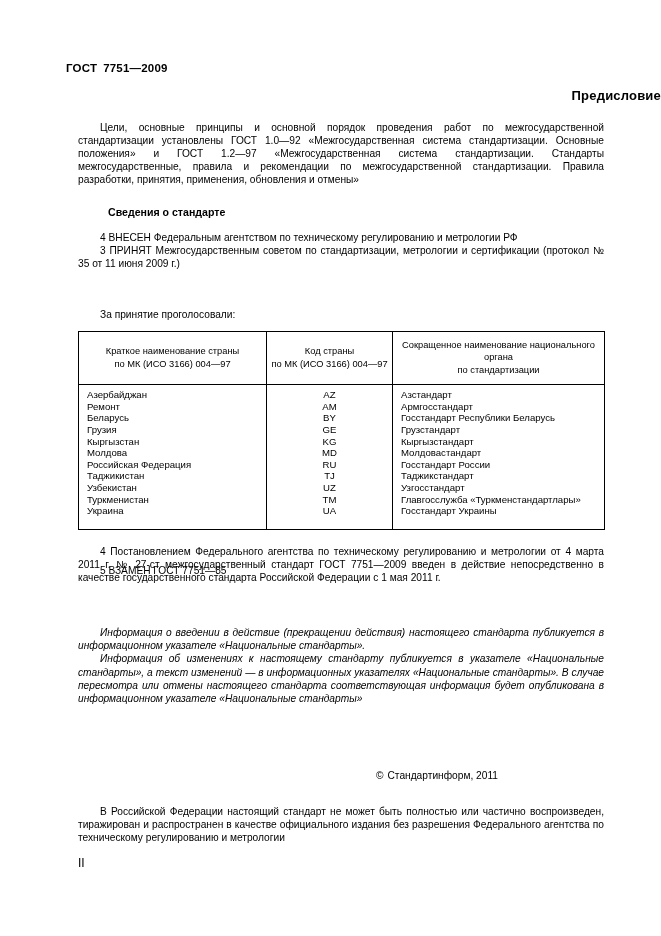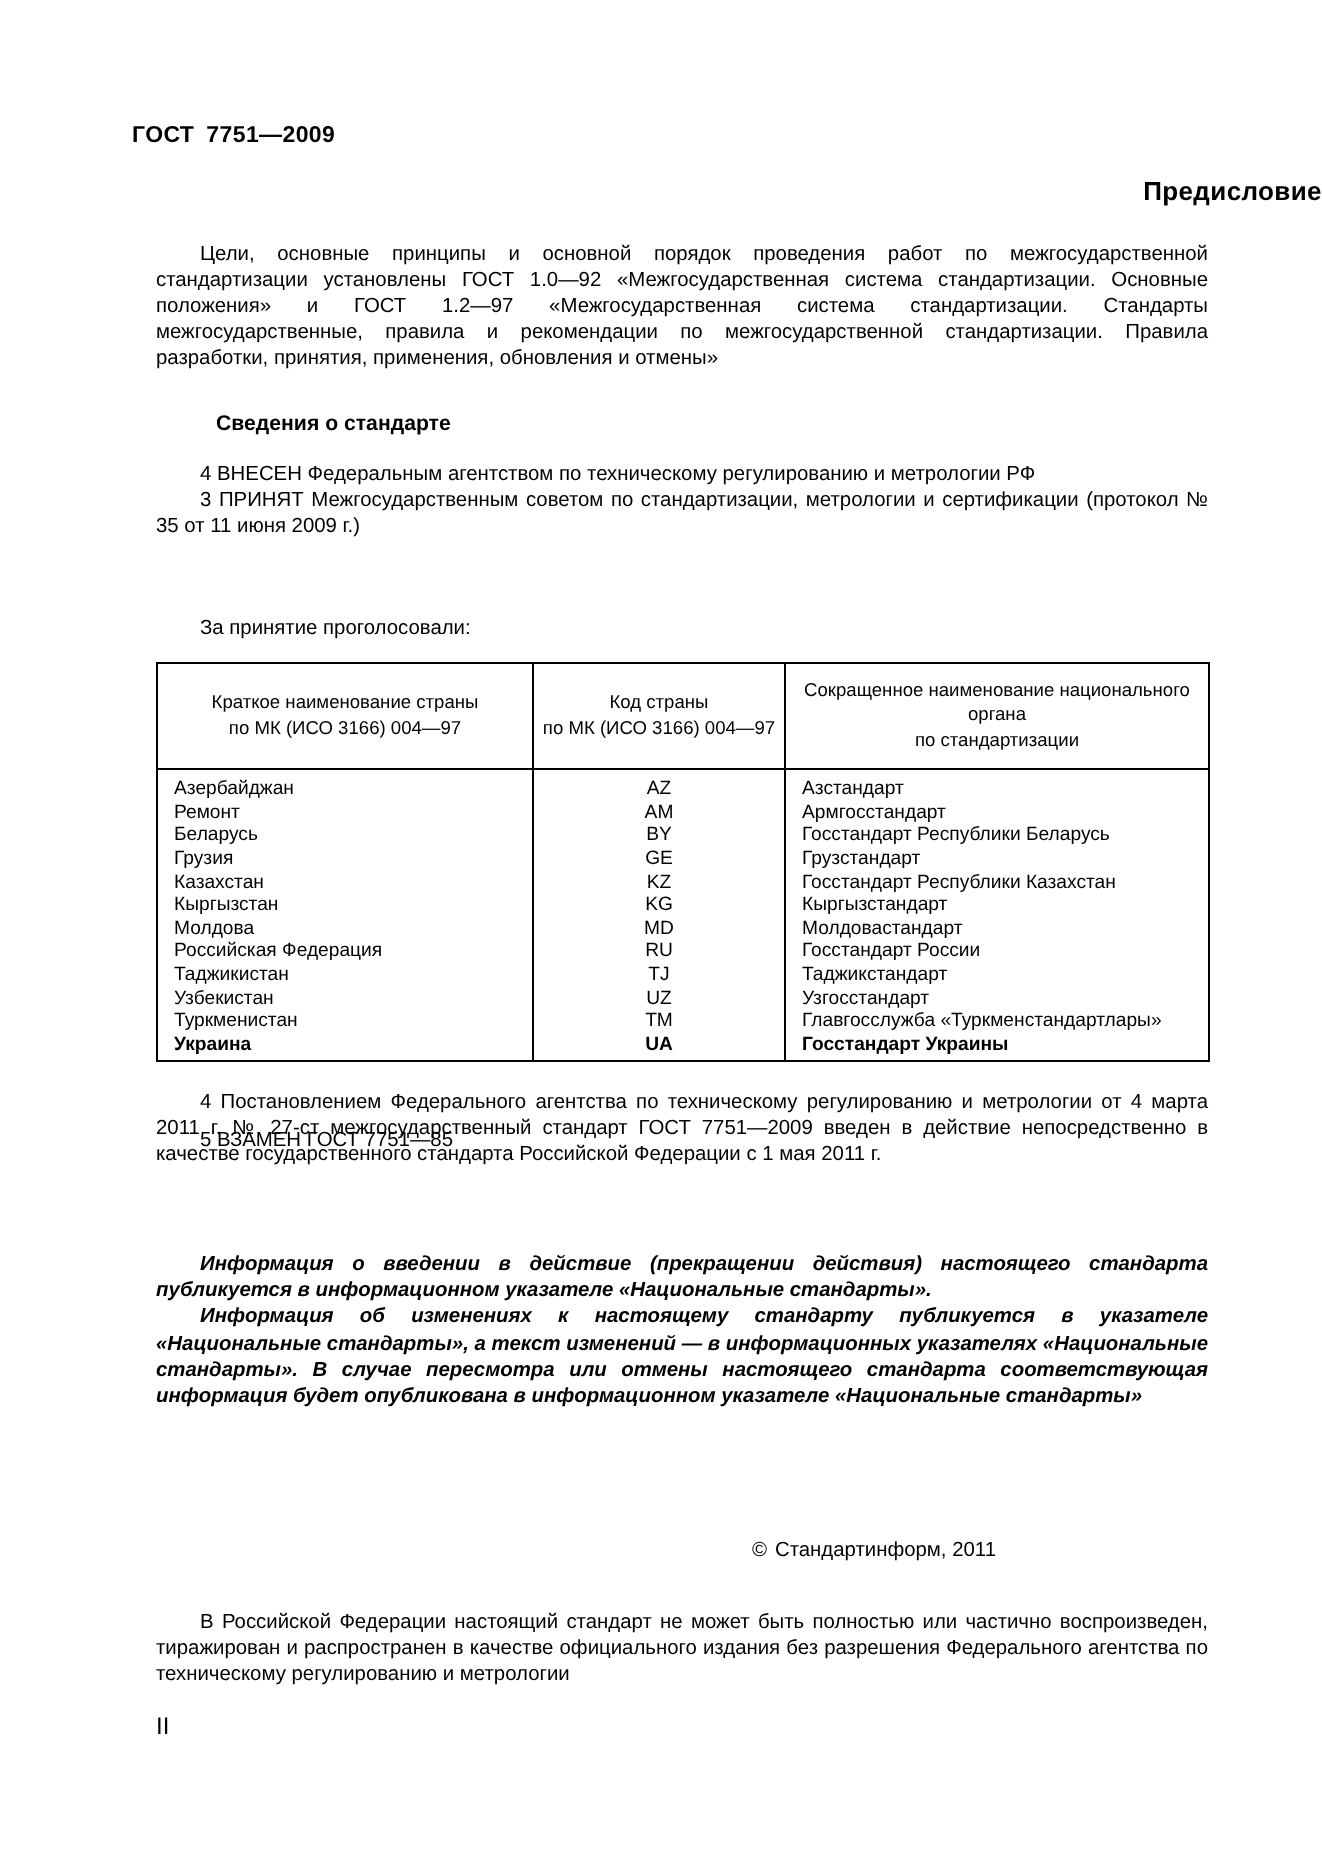--- a/index.html
+++ b/index.html
@@ -103,21 +103,21 @@
     border-top: none;
     border-bottom: none;
     padding: 0 0 0 8px;
     height: 11.6px;
     line-height: 11.6px;
     font-size: 9.6px;
     vertical-align: middle;
     white-space: nowrap;
   }
   .vote-table tbody tr:first-child td { padding-top: 4px; }
-  .vote-table tbody tr:last-child td { padding-bottom: 2px; font-weight: bold; }
+  .vote-table tbody tr:last-child td { padding-bottom: 12px; }
   .vote-table td.code {
     text-align: center;
     padding-left: 0;
   }
   .col-name  { width: 188px; }
   .col-code  { width: 126px; }
   .col-org   { width: 212px; }
 
   #p-after-table { top: 517px; margin-top: 28px; }
   #p-after-table p { text-indent: 22px; }
@@ -125,21 +125,21 @@
   #p-replace { top: 564px; }
   #p-replace p { text-indent: 22px; }
 
   
   #p-notice {
     top: 626px;
     font-style: italic;
     font-size: 10.2px;
     line-height: 13.2px;
   }
-  #p-notice p { text-indent: 22px; font-weight: bold; }
+  #p-notice p { text-indent: 22px; }
 
   
   .copyright {
     position: absolute;
     right: 57px;
     top: 770px;
     font-size: 10.2px;
     white-space: nowrap;
   }
   .copyright .c-mark { margin-right: 4px; }
@@ -218,25 +218,20 @@
         <td>Беларусь</td>
         <td class="code">BY</td>
         <td>Госстандарт Республики Беларусь</td>
       </tr>
       <tr>
         <td>Грузия</td>
         <td class="code">GE</td>
         <td>Грузстандарт</td>
       </tr>
       <tr>
-        <td>Казахстан</td>
-        <td class="code">KZ</td>
-        <td>Госстандарт Республики Казахстан</td>
-      </tr>
-      <tr>
         <td>Кыргызстан</td>
         <td class="code">KG</td>
         <td>Кыргызстандарт</td>
       </tr>
       <tr>
         <td>Молдова</td>
         <td class="code">MD</td>
         <td>Молдовастандарт</td>
       </tr>
       <tr>

